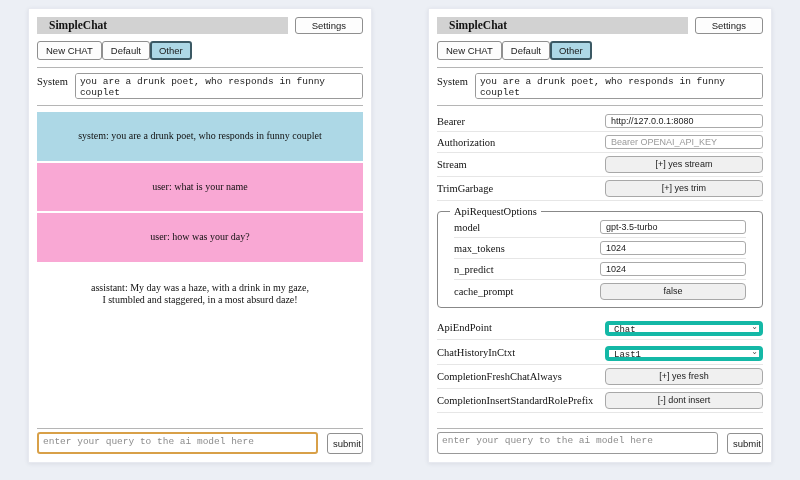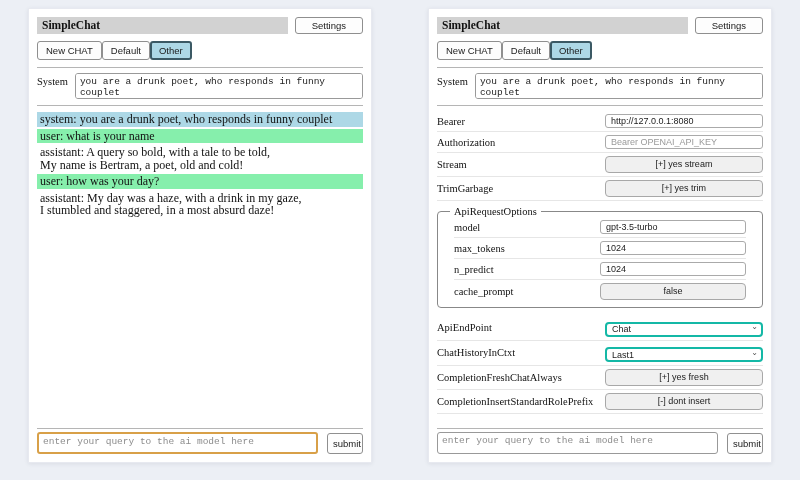--- a/index.html
+++ b/index.html
@@ -25,21 +25,21 @@
     display: flex;
     flex-direction: column;
   }
   
   .title-row { display: flex; gap: 7px; align-items: stretch; margin-bottom: 7px; }
   .titlebar {
     flex: 1;
     background: #d2d2d2;
     font-size: 11.5px;
     font-weight: bold;
-    padding: 2px 5px;
+    padding: 2px 12px;
     line-height: 12px;
   }
   button {
     font-family: "Liberation Sans", sans-serif;
     font-size: 9.5px;
     background: #fdfdfd;
     border: 1px solid #8f8f8f;
     border-radius: 3px;
     padding: 2px 16px;
     color: #1a1a1a;
@@ -68,28 +68,29 @@
     border-radius: 3px;
     resize: none;
     padding: 2px 4px;
     outline: none;
   }
   textarea::placeholder { color: #8c8c8c; }
   .system-row textarea { flex: 1; height: 26px; }
   
   .chat-area { flex: 1; overflow: hidden; padding-top: 3px; }
   .msg {
-    font-size: 12px;
+    font-size: 10px;
     line-height: 12.5px;
-    padding: 1px 3px;
+    padding: 18px 3px;
     margin-bottom: 2px;
     white-space: pre-line;
+    text-align: center;
   }
   .msg.system { background: #add8e6; }
-  .msg.user { background: #86efac; }
+  .msg.user { background: #f9a8d4; }
   .msg.assistant { background: #ffffff; }
   
   .settings-area { flex: 1; overflow: hidden; padding-top: 2px; }
   .srow {
     display: flex;
     justify-content: space-between;
     align-items: center;
     padding: 3px 0;
     border-bottom: 1px solid #e6e6e6;
     min-height: 20px;
@@ -113,24 +114,24 @@
     border: 1px solid #a8a8a8;
     border-radius: 4px;
     font-size: 9px;
     padding: 2px 0;
     text-align: center;
   }
   .select-wrap { position: relative; width: 158px; }
   .ctrl-select {
     width: 100%;
     height: 15px;
-    font-family: Liberation Sans, sans-serif;
+    font-family: Liberation Mono, monospace;
     font-size: 9px;
     background: #fff;
-    border: 2px solid #14b8a6;
+    border: 4px solid #14b8a6;
     border-radius: 4px;
     padding: 0 14px 0 5px;
     -webkit-appearance: none;
     appearance: none;
     color: #222;
     outline: none;
   }
   .chev {
     position: absolute;
     right: 5px;
@@ -173,22 +174,20 @@
     </div>
     <hr class="divider">
     <div class="system-row">
       <span class="lbl">System</span>
       <textarea rows="2" style="">you are a drunk poet, who responds in funny couplet</textarea>
     </div>
     <hr class="divider">
     <div class="chat-area">
       <div class="msg system">system: you are a drunk poet, who responds in funny couplet</div>
       <div class="msg user">user: what is your name</div>
-      <div class="msg assistant">assistant: A query so bold, with a tale to be told,
-My name is Bertram, a poet, old and cold!</div>
       <div class="msg user">user: how was your day?</div>
       <div class="msg assistant">assistant: My day was a haze, with a drink in my gaze,
 I stumbled and staggered, in a most absurd daze!</div>
     </div>
     <hr class="divider">
     <div class="query-row">
       <textarea rows="1" class="focused" placeholder="enter your query to the ai model here" style=""></textarea>
       <button class="btn-submit">submit</button>
     </div>
   </div>

